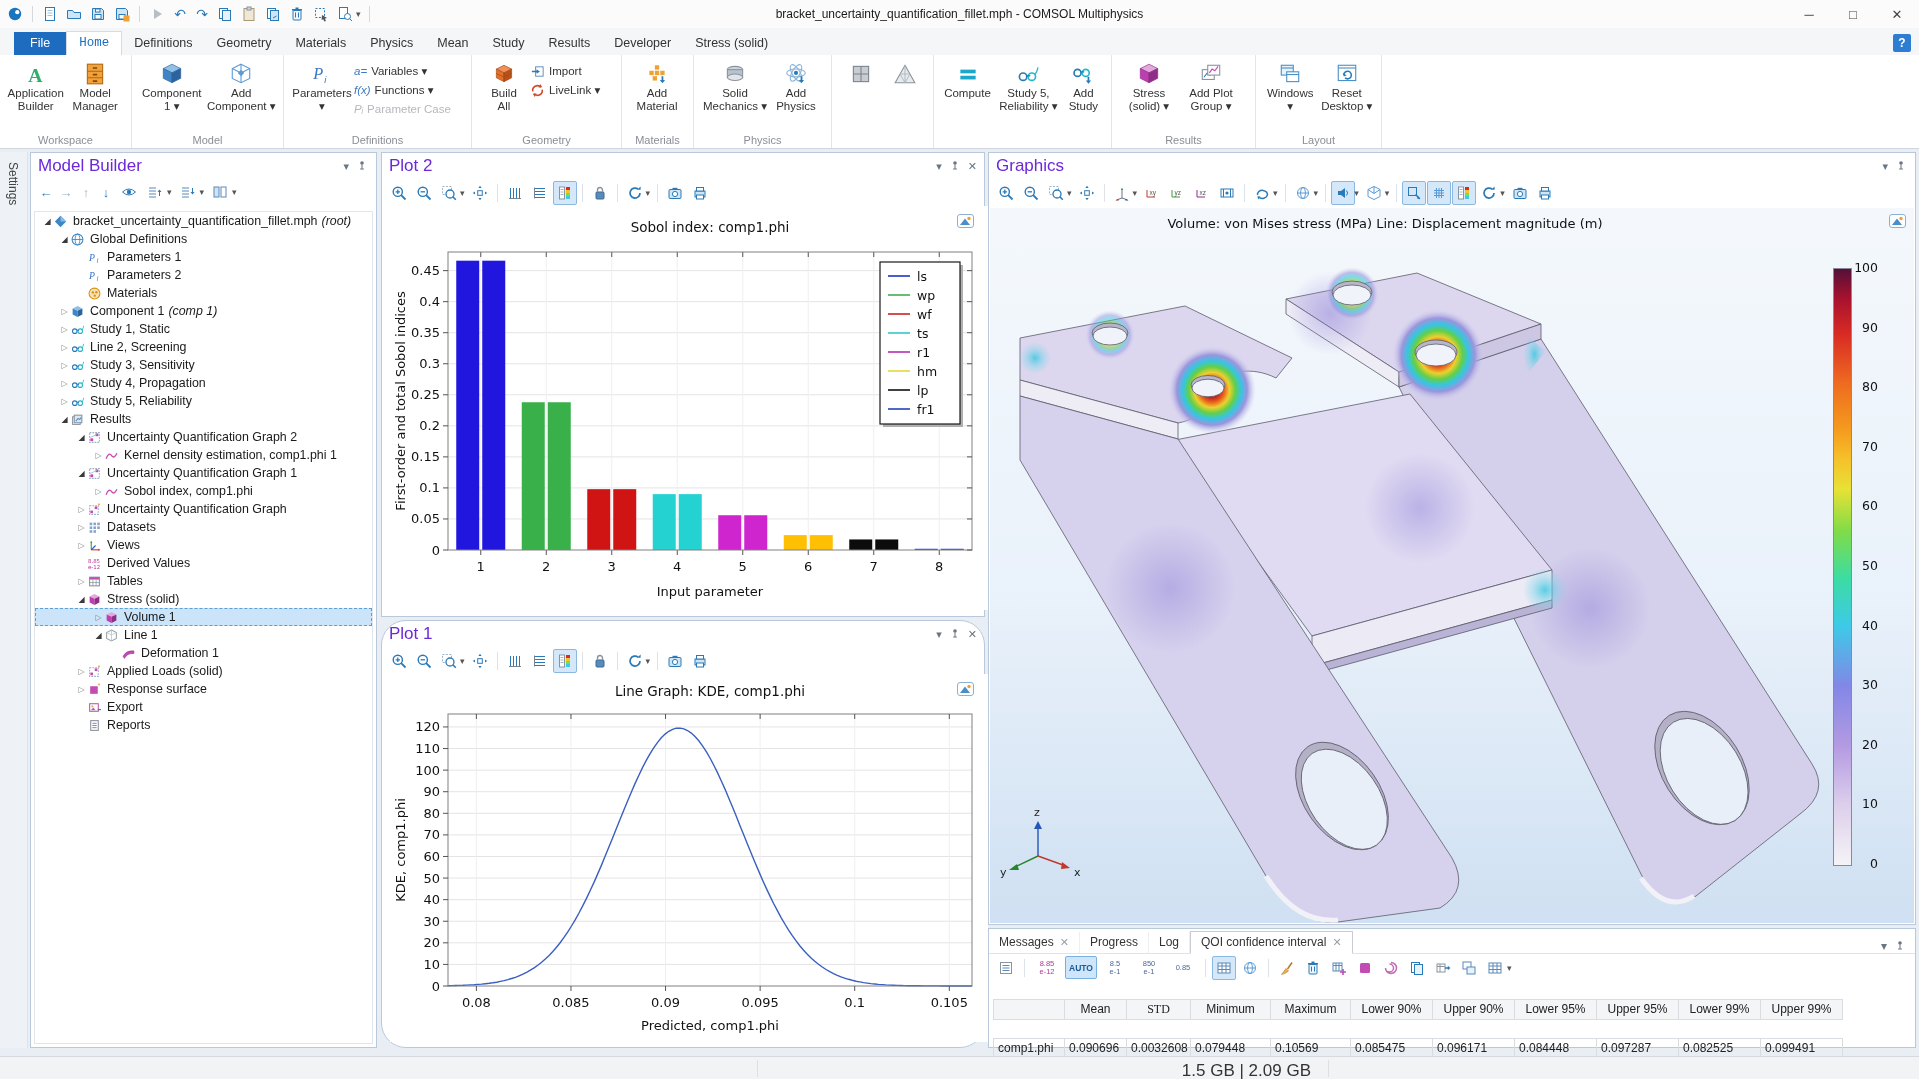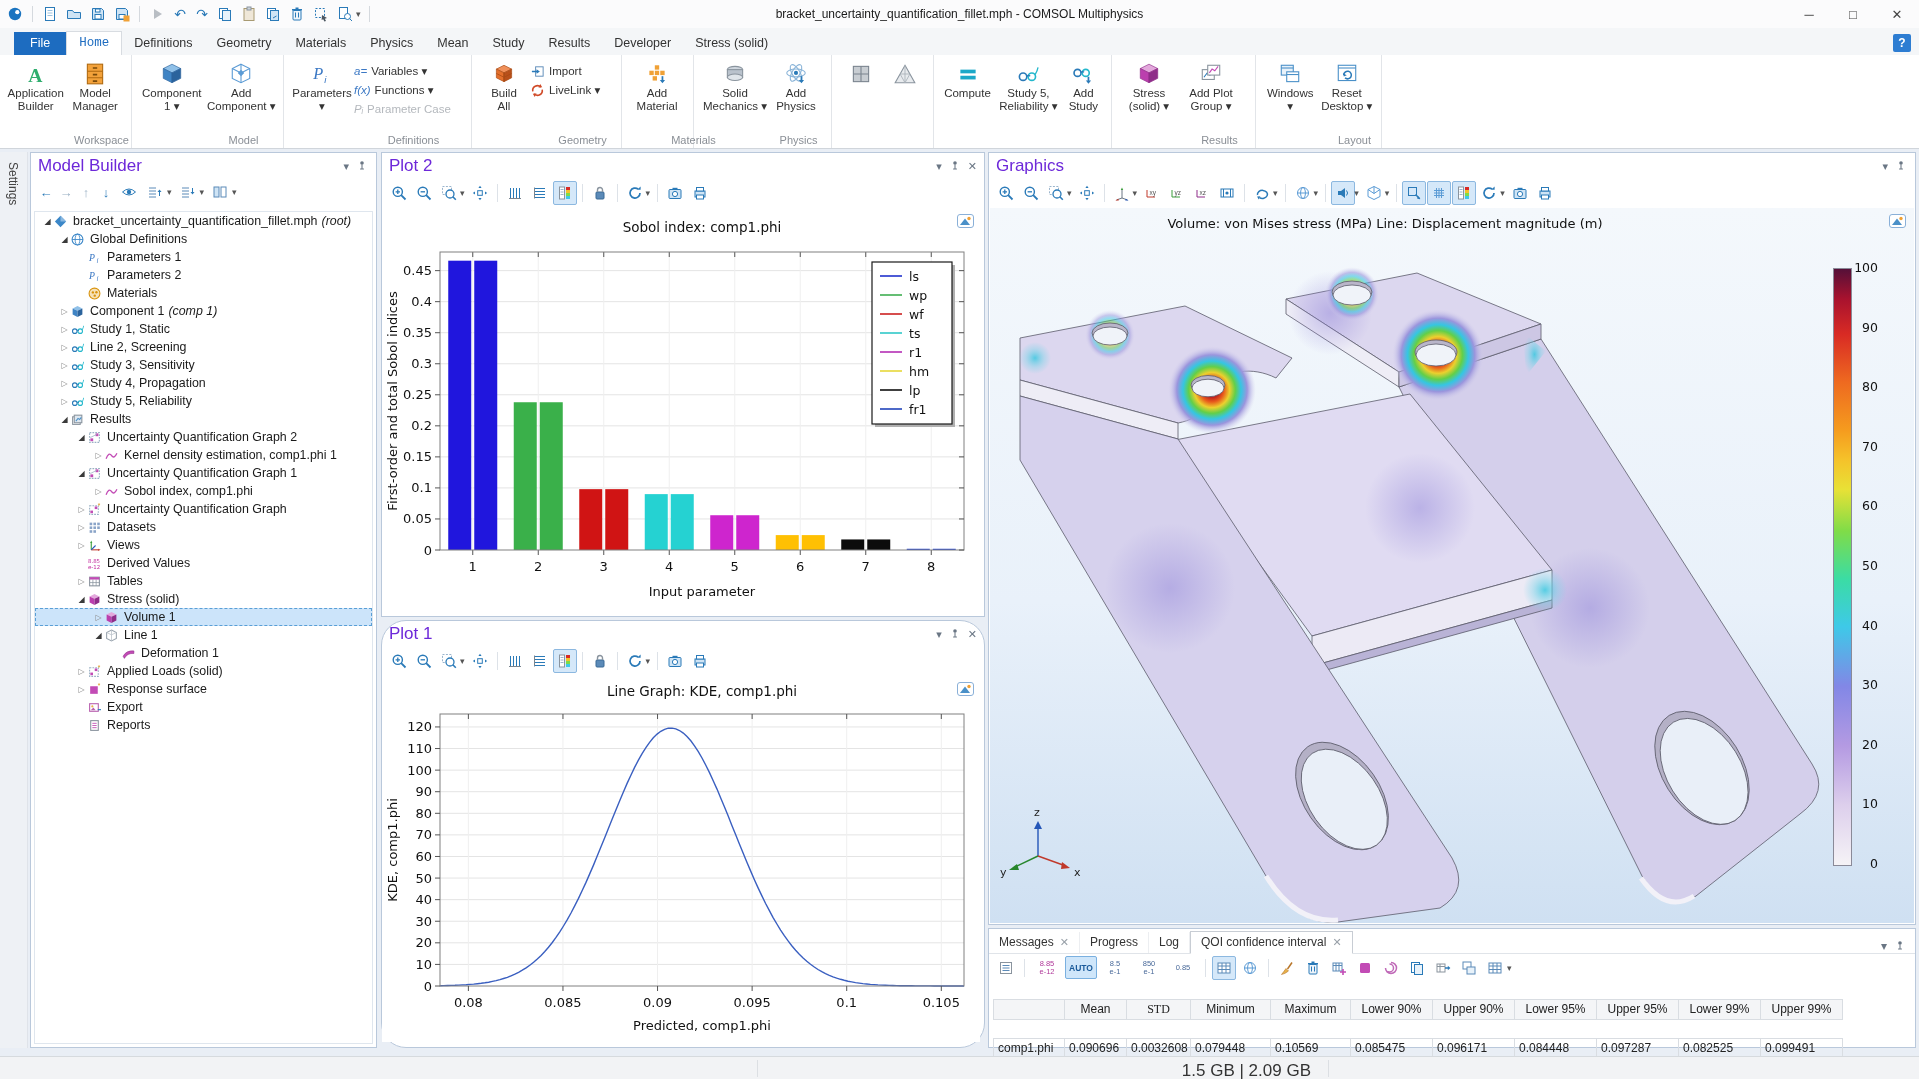--- a/index.html
+++ b/index.html
@@ -16,21 +16,21 @@
   .winbtn{width:44px;height:27px;display:flex;align-items:center;justify-content:center;font-size:13px;color:#444;}
   
   .menubar{position:absolute;left:0;top:28px;width:1919px;height:27px;background:#f4f6f8;display:flex;align-items:flex-end;}
   .mtab{padding:4px 12px 5px 12px;font-size:12.5px;color:#333;cursor:default;}
   .mtab.filetab{background:#1d6cc0;color:#fff;margin-left:14px;padding:4px 16px 5px 16px;}
   .mtab.active{background:#ffffff;color:#1d6cc0;border:1px solid #d8dce1;border-bottom:none;font-family:Liberation Mono, monospace;}
   .helpbtn{margin-left:auto;margin-right:8px;margin-bottom:3px;width:18px;height:18px;background:#2d7dd2;color:#fff;border-radius:2px;display:flex;align-items:center;justify-content:center;font-size:12px;font-weight:bold;}
   
   .ribbon{position:absolute;left:0;top:55px;width:1919px;height:93px;background:#ffffff;border-bottom:1px solid #d0d5db;display:flex;}
   .rgroup{position:relative;height:100%;border-right:1px solid #e2e5e9;display:flex;align-items:flex-start;padding:4px 6px 0 6px;box-sizing:border-box;}
-  .rglabel{position:absolute;bottom:2px;left:0;width:100%;text-align:center;font-size:11px;color:#8a8f96;margin-left:36px;}
+  .rglabel{position:absolute;bottom:2px;left:0;width:100%;text-align:center;font-size:11px;color:#8a8f96;}
   .bigbtn{width:62px;display:flex;flex-direction:column;align-items:center;padding-top:2px;}
   .bigbtn .bicon{width:26px;height:26px;display:flex;align-items:center;justify-content:center;}
   .bigbtn .bicon svg{width:24px;height:24px;}
   .blb{font-size:11.5px;line-height:13px;color:#333;text-align:center;white-space:nowrap;}
   .smallcol{display:flex;flex-direction:column;justify-content:flex-start;gap:3px;padding-top:4px;}
   .smallbtn{display:flex;align-items:center;gap:4px;font-size:11.5px;color:#333;white-space:nowrap;height:16px;}
   .smallbtn .sic{width:15px;height:15px;display:inline-flex;}
   .smallbtn .sic svg{width:15px;height:15px;}
   .smallbtn.disabled{color:#b4b8bd;}
   .pitxt{color:#3b78c4;font-style:italic;font-size:11.5px;}
@@ -54,21 +54,21 @@
   .treebox{position:absolute;left:3px;top:58px;right:3px;bottom:3px;border:1px solid #dfe6ee;overflow:hidden;background:#fff;}
   .trow{height:18px;display:flex;align-items:center;white-space:nowrap;font-size:12.4px;color:#1a1a1a;}
   .trow .arr{width:13px;display:inline-block;text-align:center;font-size:8px;color:#555;flex:none;}
   .trow .arr.open{color:#3a3a3a;}
   .trow .arr.closed{color:#8a8a8a;}
   .trow .tic{width:15px;height:13px;display:inline-flex;margin-right:4px;flex:none;}
   .trow .tic svg{width:13px;height:13px;}
   .trow .sfx{font-style:italic;margin-left:4px;}
   .trow.sel{background:#cce4fa;outline:1px dashed #5a9fd6;outline-offset:-1px;}
   
-  .chartwrap{position:relative;}
+  .chartwrap{position:relative;margin-left:8px;}
   .dsicon{position:absolute;width:17px;height:14px;right:10px;top:8px;}
   .dsicon svg{width:17px;height:14px;}
   
   .gfxcanvas{position:absolute;left:1px;right:1px;top:55px;bottom:1px;background:linear-gradient(180deg,#f4f8fc 0%,#e9f1fa 55%,#cfe0f2 100%);overflow:hidden;}
   .gfxtitle{position:absolute;top:8px;left:0;width:790px;text-align:center;font-size:13px;color:#111;font-family:"DejaVu Sans",sans-serif;}
   .cbar{position:absolute;width:17px;top:60px;height:596px;right:62px;border:1px solid #8a8a98;
     background:linear-gradient(to top,#f5f3f6 0%,#ddcfec 10%,#b49ae2 20%,#8287e6 30%,#3ec9e8 40%,#3bdca4 48%,#7fdc48 56%,#e8e136 63%,#f5c22a 68%,#f59b1e 73%,#ee6a20 81%,#d92b24 89%,#a8122e 95%,#551038 100%);}
   .cbtick{position:absolute;font-size:12.5px;color:#111;font-family:"DejaVu Sans",sans-serif;}
   
   .btabs{height:24px;display:flex;align-items:flex-end;background:#fff;border-bottom:1px solid #e0e4e9;}

